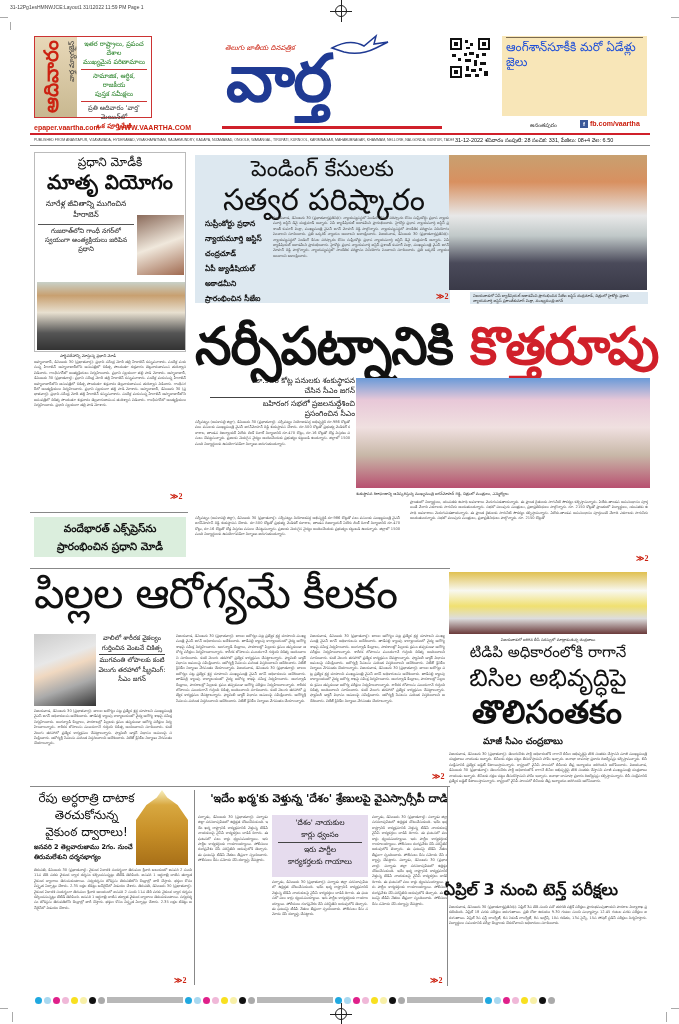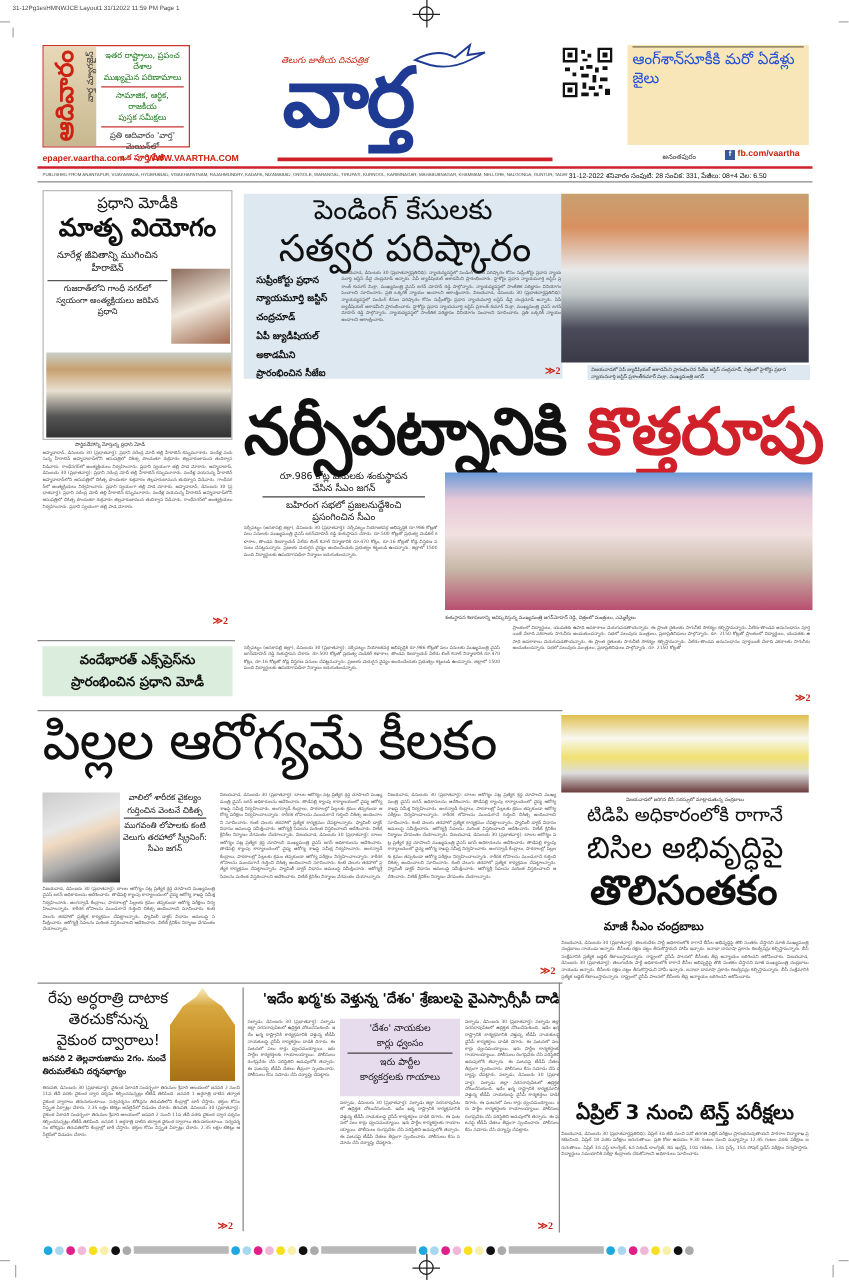--- a/index.html
+++ b/index.html
@@ -61,21 +61,21 @@
   .pending-h1 { left: 195px; top: 156px; width: 255px; text-align: center; font-size: 22px; }
   .pending-h2 { left: 195px; top: 182px; width: 258px; text-align: center; font-size: 30px; }
   .pending-side { left: 205px; top: 216px; width: 70px; font-size: 7.5px; font-weight: bold; line-height: 15px; }
   .pending-body { left: 273px; top: 216px; width: 176px; height: 85px; }
   .pending-photo { left: 449px; top: 155px; width: 198px; height: 135px; background: linear-gradient(180deg, #c8a070 0%, #d89060 20%, #e8e8e8 45%, #c0c8c8 60%, #4a4a5a 80%, #3a3a48 100%); }
   .pending-cap { left: 470px; top: 292px; width: 178px; height: 12px; background: #dde8f0; font-size: 3.8px; line-height: 5px; color: #333; padding: 1px 3px; }
 
   
   .narsi-head { left: 195px; top: 316px; width: 455px; font-size: 52px; font-weight: bold; letter-spacing: -1px; white-space: nowrap; }
   .narsi-head .red { color: #d0202a; }
-  .narsi-subs { left: 195px; top: 376px; width: 245px; text-align: center; font-size: 7.5px; line-height: 10px; }
+  .narsi-subs { left: 195px; top: 376px; width: 245px; text-align: right; font-size: 7.5px; line-height: 10px; }
   .narsi-subs .divider { border-top: 1px solid #444; width: 130px; margin: 1px auto; }
   .narsi-photo { left: 356px; top: 378px; width: 294px; height: 110px; background: linear-gradient(180deg, #6a9ad8 0%, #e8c8d8 20%, #f0e0e0 45%, #c8b8a8 70%, #b85070 100%); }
   .narsi-cap { left: 356px; top: 491px; width: 294px; font-size: 3.8px; color: #333; }
 
   
   .vande { left: 34px; top: 517px; width: 152px; height: 40px; background: #dbeedd; text-align: center; font-size: 10.5px; font-weight: bold; line-height: 18px; padding-top: 2px; }
   .vande-sep { left: 30px; top: 512px; width: 158px; height: 1px; background: #888; }
 
   
   .health-rule { left: 30px; top: 568px; width: 420px; height: 1px; background: #888; }
@@ -100,21 +100,21 @@
   .vaik-head { left: 34px; top: 790px; width: 105px; text-align: center; font-size: 12px; line-height: 17px; }
   .vaik-sub { left: 34px; top: 842px; width: 105px; font-size: 6.5px; font-weight: bold; line-height: 10px; }
   .temple { left: 136px; top: 790px; width: 52px; height: 75px; background: linear-gradient(180deg, #f8f0c0 0%, #d8a840 20%, #c89028 55%, #a87018 100%); clip-path: polygon(50% 0, 60% 10%, 80% 20%, 100% 40%, 100% 100%, 0 100%, 0 40%, 20% 20%, 40% 10%); }
   .vdiv { left: 194px; top: 790px; width: 1px; height: 195px; background: #888; }
   .ysrcp-head { left: 198px; top: 792px; width: 250px; text-align: right; font-size: 11px; font-weight: bold; white-space: nowrap; }
   .ysrcp-body1 { left: 198px; top: 815px; width: 70px; height: 170px; }
   .ysrcp-box { left: 272px; top: 815px; width: 96px; height: 62px; background: #e6dcee; text-align: center; font-size: 7.5px; line-height: 12px; padding-top: 2px; }
   .ysrcp-box .divider { border-top: 1px solid #444; margin: 1px 6px; }
   .ysrcp-body2 { left: 272px; top: 880px; width: 96px; height: 105px; }
   .ysrcp-body3 { left: 372px; top: 815px; width: 76px; height: 170px; }
-  .exam-head { left: 449px; top: 880px; width: 198px; text-align: center; font-size: 16px; font-weight: bold; white-space: nowrap; }
+  .exam-head { left: 432px; top: 880px; width: 198px; text-align: center; font-size: 16px; font-weight: bold; white-space: nowrap; }
   .exam-body { left: 449px; top: 905px; width: 198px; height: 78px; }
 
   .vrule-r { left: 447px; top: 786px; width: 1px; height: 200px; background: #888; }
 
   
   .colorbar { left: 35px; top: 996px; width: 610px; height: 8px; display: flex; align-items: center; gap: 2px; }
   .dot { width: 7px; height: 7px; border-radius: 50%; }
   .gray { height: 6px; }
 </style>
 </head>

